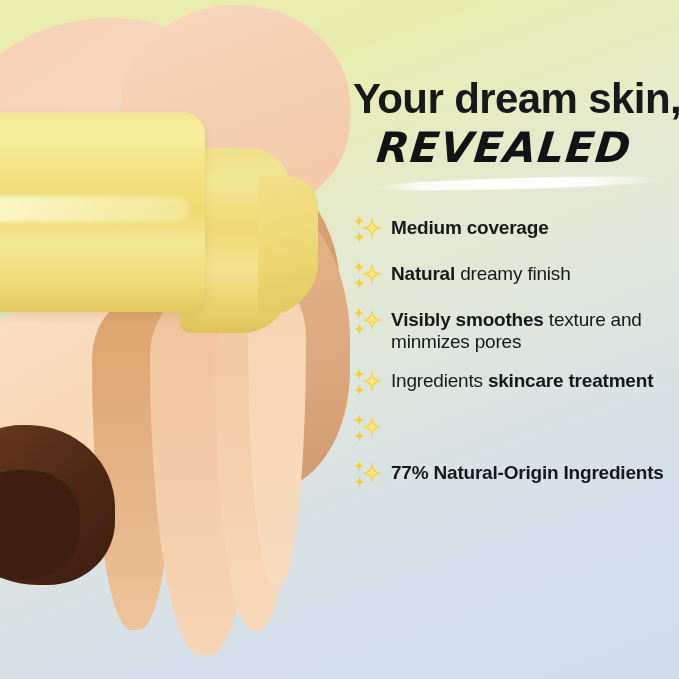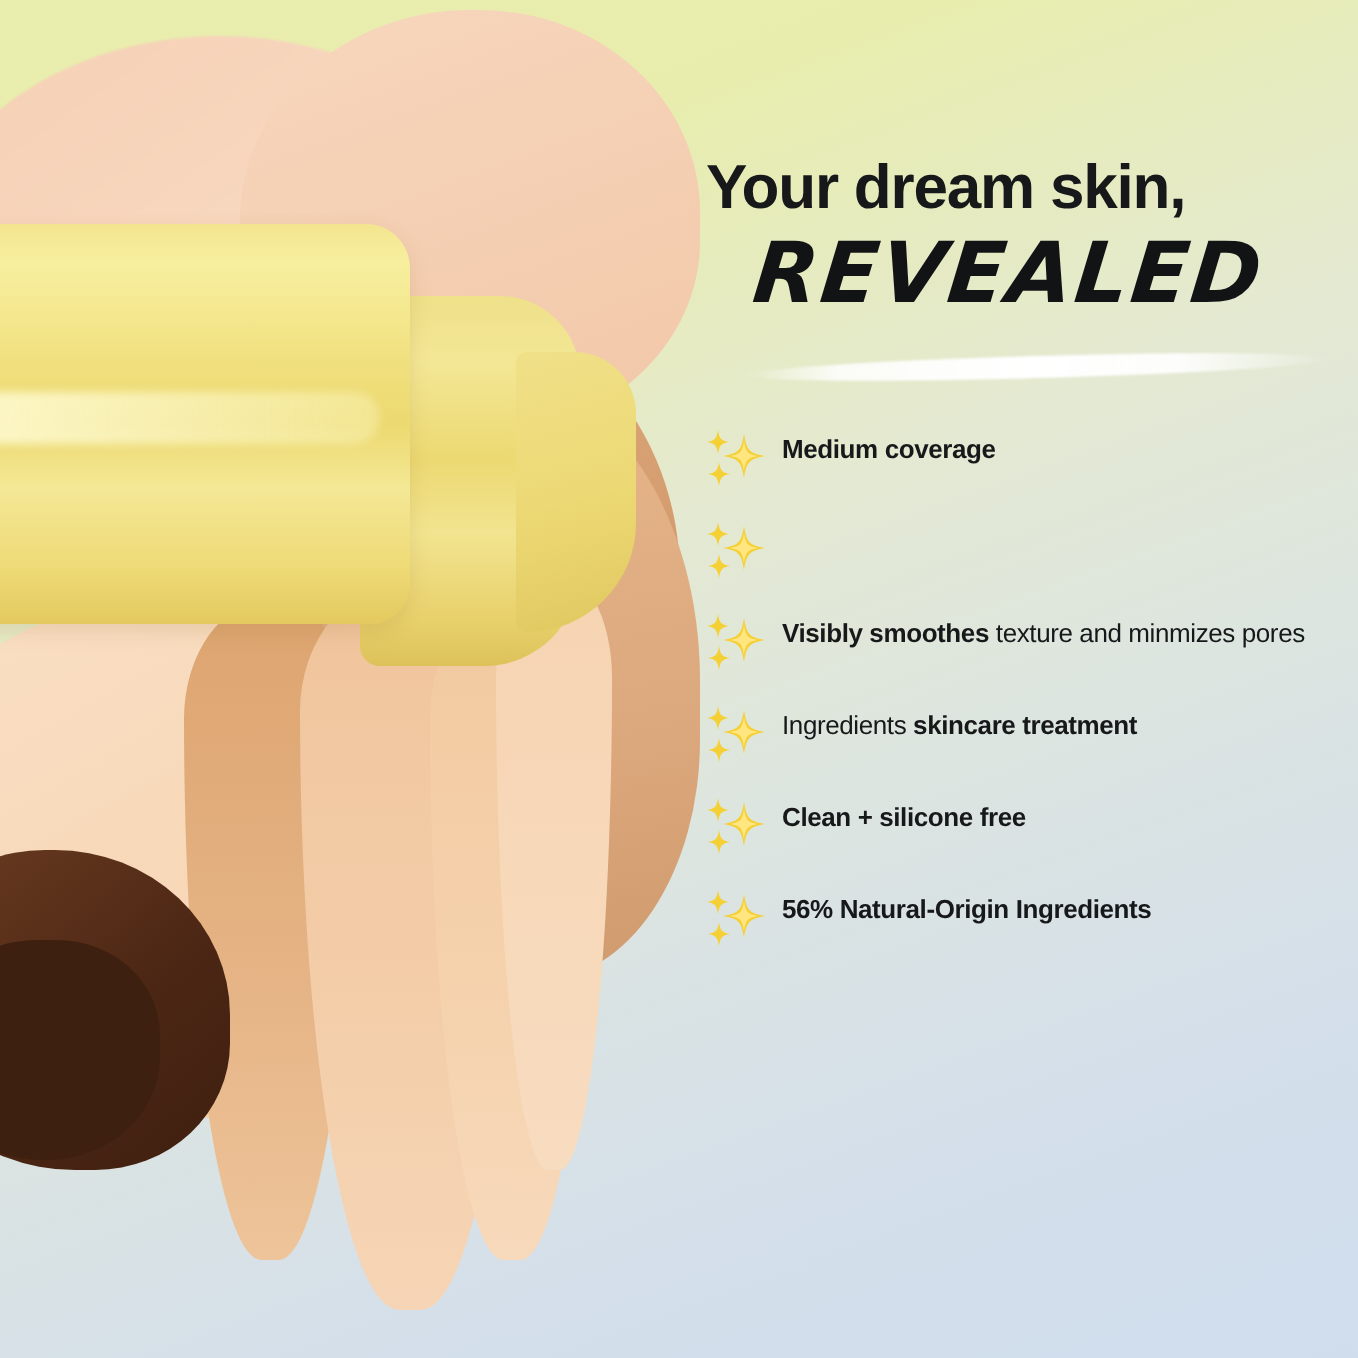--- a/index.html
+++ b/index.html
@@ -161,21 +161,21 @@
     width: 328px;
     height: 679px;
   }
   .headline {
     position: absolute;
     left: 2px;
     top: 78px;
     width: 326px;
   }
   .headline-line1 {
-    font-size: 31px;
+    font-size: 42px;
     font-weight: 700;
     letter-spacing: -0.6px;
     color: #17181a;
     line-height: 1;
     white-space: nowrap;
   }
   .headline-line2 {
     margin-top: 7px;
     margin-left: 24px;
     font-family: "DejaVu Sans", sans-serif;
@@ -220,21 +220,21 @@
   }
   .spark {
     position: relative;
     flex: 0 0 auto;
     width: 34px;
     height: 32px;
     margin-right: 6px;
   }
   .spark svg { display: block; }
   .feature-text {
-    font-size: 13px;
+    font-size: 19px;
     line-height: 1.17;
     color: #17181a;
     font-weight: 400;
     letter-spacing: -0.2px;
     padding-top: 3px;
     max-width: 278px;
   }
   .feature-text b { font-weight: 700; }
 </style>
 </head>
@@ -286,20 +286,21 @@
         </div>
         <div class="feature">
           <span class="spark">
             <svg width="34" height="32" viewBox="0 0 34 32" aria-hidden="true">
               <path d="M21 3 C22.3 11.2 23.6 12.6 31.5 14 C23.6 15.4 22.3 16.8 21 25 C19.7 16.8 18.4 15.4 10.5 14 C18.4 12.6 19.7 11.2 21 3 Z" fill="#f5d035"></path>
               <path d="M21 6.5 C21.9 12.1 22.8 13.1 28.2 14 C22.8 14.9 21.9 15.9 21 21.5 C20.1 15.9 19.2 14.9 13.8 14 C19.2 13.1 20.1 12.1 21 6.5 Z" fill="#ffe680"></path>
               <path d="M8 1 C8.7 5.4 9.4 6.2 13.6 7 C9.4 7.8 8.7 8.6 8 13 C7.3 8.6 6.6 7.8 2.4 7 C6.6 6.2 7.3 5.4 8 1 Z" fill="#f5d035"></path>
               <path d="M8.5 17 C9.2 21.4 9.9 22.2 14.1 23 C9.9 23.8 9.2 24.6 8.5 29 C7.8 24.6 7.1 23.8 2.9 23 C7.1 22.2 7.8 21.4 8.5 17 Z" fill="#f5d035"></path>
             </svg>
           </span>
+          <div class="feature-text"><b>Natural</b><span> dreamy finish</span></div>
         </div>
         <div class="feature">
           <span class="spark">
             <svg width="34" height="32" viewBox="0 0 34 32" aria-hidden="true">
               <path d="M21 3 C22.3 11.2 23.6 12.6 31.5 14 C23.6 15.4 22.3 16.8 21 25 C19.7 16.8 18.4 15.4 10.5 14 C18.4 12.6 19.7 11.2 21 3 Z" fill="#f5d035"></path>
               <path d="M21 6.5 C21.9 12.1 22.8 13.1 28.2 14 C22.8 14.9 21.9 15.9 21 21.5 C20.1 15.9 19.2 14.9 13.8 14 C19.2 13.1 20.1 12.1 21 6.5 Z" fill="#ffe680"></path>
               <path d="M8 1 C8.7 5.4 9.4 6.2 13.6 7 C9.4 7.8 8.7 8.6 8 13 C7.3 8.6 6.6 7.8 2.4 7 C6.6 6.2 7.3 5.4 8 1 Z" fill="#f5d035"></path>
               <path d="M8.5 17 C9.2 21.4 9.9 22.2 14.1 23 C9.9 23.8 9.2 24.6 8.5 29 C7.8 24.6 7.1 23.8 2.9 23 C7.1 22.2 7.8 21.4 8.5 17 Z" fill="#f5d035"></path>
             </svg>
           </span>
@@ -318,29 +319,28 @@
         </div>
         <div class="feature">
           <span class="spark">
             <svg width="34" height="32" viewBox="0 0 34 32" aria-hidden="true">
               <path d="M21 3 C22.3 11.2 23.6 12.6 31.5 14 C23.6 15.4 22.3 16.8 21 25 C19.7 16.8 18.4 15.4 10.5 14 C18.4 12.6 19.7 11.2 21 3 Z" fill="#f5d035"></path>
               <path d="M21 6.5 C21.9 12.1 22.8 13.1 28.2 14 C22.8 14.9 21.9 15.9 21 21.5 C20.1 15.9 19.2 14.9 13.8 14 C19.2 13.1 20.1 12.1 21 6.5 Z" fill="#ffe680"></path>
               <path d="M8 1 C8.7 5.4 9.4 6.2 13.6 7 C9.4 7.8 8.7 8.6 8 13 C7.3 8.6 6.6 7.8 2.4 7 C6.6 6.2 7.3 5.4 8 1 Z" fill="#f5d035"></path>
               <path d="M8.5 17 C9.2 21.4 9.9 22.2 14.1 23 C9.9 23.8 9.2 24.6 8.5 29 C7.8 24.6 7.1 23.8 2.9 23 C7.1 22.2 7.8 21.4 8.5 17 Z" fill="#f5d035"></path>
             </svg>
           </span>
-          <div class="feature-text"><b>Clean + silicone free</b></div>
-        </div>
-        <div class="feature">
-          <span class="spark">
-            <svg width="34" height="32" viewBox="0 0 34 32" aria-hidden="true">
-              <path d="M21 3 C22.3 11.2 23.6 12.6 31.5 14 C23.6 15.4 22.3 16.8 21 25 C19.7 16.8 18.4 15.4 10.5 14 C18.4 12.6 19.7 11.2 21 3 Z" fill="#f5d035"></path>
-              <path d="M21 6.5 C21.9 12.1 22.8 13.1 28.2 14 C22.8 14.9 21.9 15.9 21 21.5 C20.1 15.9 19.2 14.9 13.8 14 C19.2 13.1 20.1 12.1 21 6.5 Z" fill="#ffe680"></path>
-              <path d="M8 1 C8.7 5.4 9.4 6.2 13.6 7 C9.4 7.8 8.7 8.6 8 13 C7.3 8.6 6.6 7.8 2.4 7 C6.6 6.2 7.3 5.4 8 1 Z" fill="#f5d035"></path>
-              <path d="M8.5 17 C9.2 21.4 9.9 22.2 14.1 23 C9.9 23.8 9.2 24.6 8.5 29 C7.8 24.6 7.1 23.8 2.9 23 C7.1 22.2 7.8 21.4 8.5 17 Z" fill="#f5d035"></path>
-            </svg>
-          </span>
-          <div class="feature-text"><b>56% Natural-Origin Ingredients</b></div>
+        </div>
+        <div class="feature">
+          <span class="spark">
+            <svg width="34" height="32" viewBox="0 0 34 32" aria-hidden="true">
+              <path d="M21 3 C22.3 11.2 23.6 12.6 31.5 14 C23.6 15.4 22.3 16.8 21 25 C19.7 16.8 18.4 15.4 10.5 14 C18.4 12.6 19.7 11.2 21 3 Z" fill="#f5d035"></path>
+              <path d="M21 6.5 C21.9 12.1 22.8 13.1 28.2 14 C22.8 14.9 21.9 15.9 21 21.5 C20.1 15.9 19.2 14.9 13.8 14 C19.2 13.1 20.1 12.1 21 6.5 Z" fill="#ffe680"></path>
+              <path d="M8 1 C8.7 5.4 9.4 6.2 13.6 7 C9.4 7.8 8.7 8.6 8 13 C7.3 8.6 6.6 7.8 2.4 7 C6.6 6.2 7.3 5.4 8 1 Z" fill="#f5d035"></path>
+              <path d="M8.5 17 C9.2 21.4 9.9 22.2 14.1 23 C9.9 23.8 9.2 24.6 8.5 29 C7.8 24.6 7.1 23.8 2.9 23 C7.1 22.2 7.8 21.4 8.5 17 Z" fill="#f5d035"></path>
+            </svg>
+          </span>
+          <div class="feature-text"><b>77% Natural-Origin Ingredients</b></div>
         </div>
       </div>
 
   </div>
 </div>
 
 </body></html>

